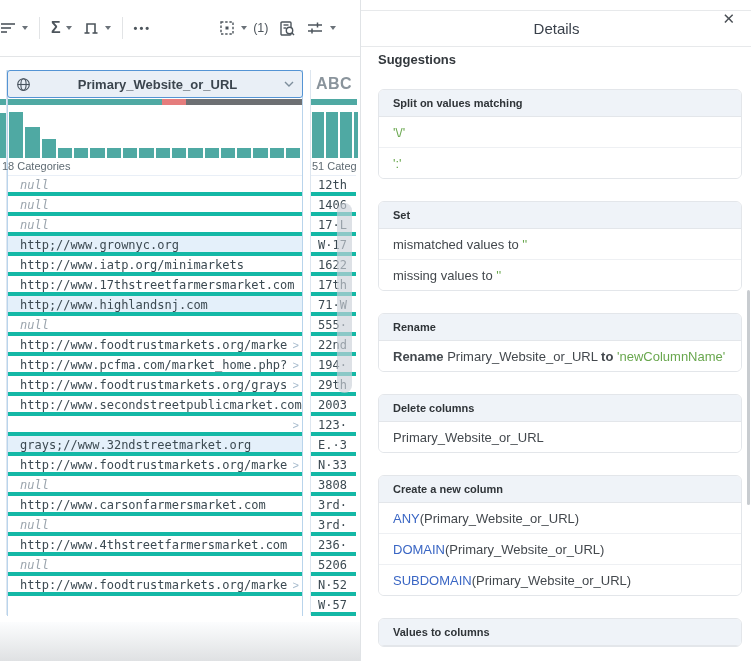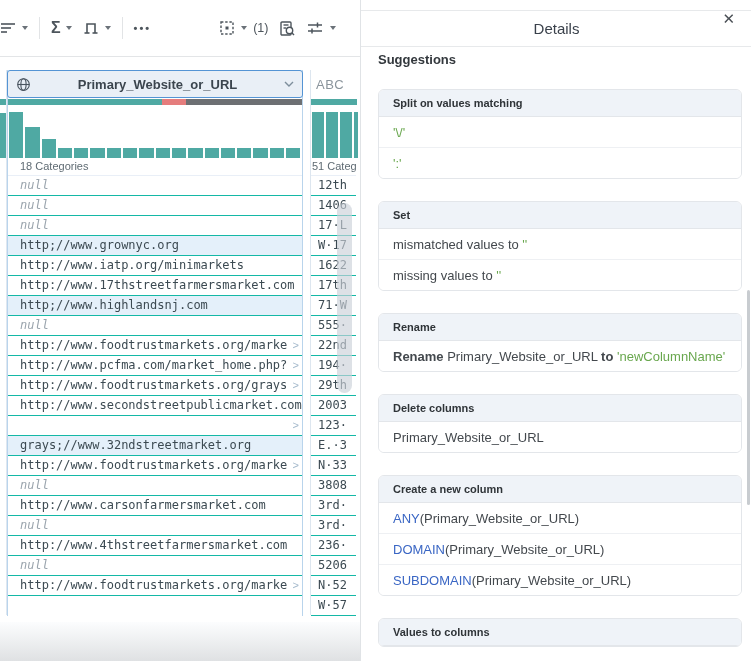--- a/index.html
+++ b/index.html
@@ -33,31 +33,31 @@
   .col-header { position:absolute; left:7px; top:13px; width:296px; height:28px;
                 background:#e9eff6; border:1.5px solid #5494d4; border-radius:3px;
                 display:flex; align-items:center; padding:0 8px; cursor:pointer; }
   .col-header .title { flex:1; text-align:center; font-size:13px; font-weight:700; color:#3b454e; }
   .quality { position:absolute; left:8px; top:42px; width:294px; height:6px; display:flex; cursor:pointer; }
   .quality div { height:6px; }
   .hist { position:absolute; left:9px; top:53px; width:293px; height:48px; display:flex; align-items:flex-end; gap:2px; }
   .hist .bar { background:#4fa9a3; flex:0 0 auto; cursor:pointer; }
   .cat-label { position:absolute; font-size:11px; color:#5f6b73; white-space:nowrap; }
   .rows { position:absolute; left:8px; top:118px; width:294px; border-top:1px solid #e9eff7; }
-  .row { position:relative; height:20px; line-height:19px; border-bottom:1px solid #14b8a6;
+  .row { position:relative; height:20px; line-height:19px; border-bottom:4px solid #14b8a6;
          font-family:"DejaVu Sans Mono", monospace; font-size:12px; color:#3c4a52;
          padding-left:12px; white-space:nowrap; overflow:hidden; cursor:pointer; background:#fff; }
   .row.hl { background:#e4f0fa; }
   .row.nul { color:#9aa4ad; font-style:italic; }
   .row .chev { position:absolute; right:3px; top:0; color:#a3b8cb; font-family:"Liberation Sans",sans-serif; font-size:11px; }
 
   
   .col2-border { position:absolute; left:310px; top:13px; width:1px; height:545px; background:#dde6ef; }
   .col2-header { position:absolute; left:311px; top:13px; width:45px; height:28px; display:flex; align-items:center; }
-  .type-label { font-size:13px; font-weight:400; color:#8a949c; letter-spacing:.5px; padding-left:5px; }
+  .type-label { font-size:16px; font-weight:700; color:#8a949c; letter-spacing:.5px; padding-left:5px; }
   .hist2 { position:absolute; left:312px; top:53px; width:46px; height:48px; display:flex; align-items:flex-end; gap:2px; overflow:hidden; }
   .hist2 .bar { background:#4fa9a3; flex:0 0 auto; }
   .quality2 { position:absolute; left:311px; top:42px; width:46px; height:6px; background:#4fa9a3; }
   .rows2 { position:absolute; left:311px; top:118px; width:45px; border-top:1px solid #e9eff7; overflow:hidden; }
   .rows2 .row { padding-left:7px; }
   .cat2-wrap { position:absolute; left:312px; top:103px; width:44px; height:14px; overflow:hidden; }
 
   .grid-scrollbar { position:absolute; left:337px; top:146px; width:15px; height:190px;
                     background:rgba(203,209,216,.65); border-radius:8px; cursor:pointer; }
 
@@ -190,21 +190,21 @@
           <div class="bar" style="width: 14.3px; height: 10px;"></div>
           <div class="bar" style="width: 14.3px; height: 10px;"></div>
           <div class="bar" style="width: 14.3px; height: 10px;"></div>
           <div class="bar" style="width: 14.3px; height: 10px;"></div>
           <div class="bar" style="width: 14.3px; height: 10px;"></div>
           <div class="bar" style="width: 14.3px; height: 10px;"></div>
           <div class="bar" style="width: 14.3px; height: 10px;"></div>
           <div class="bar" style="width: 14.3px; height: 10px;"></div>
           <div class="bar" style="width: 14.3px; height: 10px;"></div>
         </div>
-      <div class="cat-label" style="left:20px; top:103px;">18 Categories</div>
+      <div class="cat-label" style="left:2px; top:103px;">18 Categories</div>
       <div class="rows" id="rows1">
           <div class="row nul"><span>null</span></div>
           <div class="row nul"><span>null</span></div>
           <div class="row nul"><span>null</span></div>
           <div class="row hl"><span>http;//www.grownyc.org</span></div>
           <div class="row"><span>http://www.iatp.org/minimarkets</span></div>
           <div class="row"><span>http://www.17thstreetfarmersmarket.com</span></div>
           <div class="row hl"><span>http;//www.highlandsnj.com</span></div>
           <div class="row nul"><span>null</span></div>
           <div class="row"><span>http://www.foodtrustmarkets.org/marke</span><span class="chev">&gt;</span></div>

